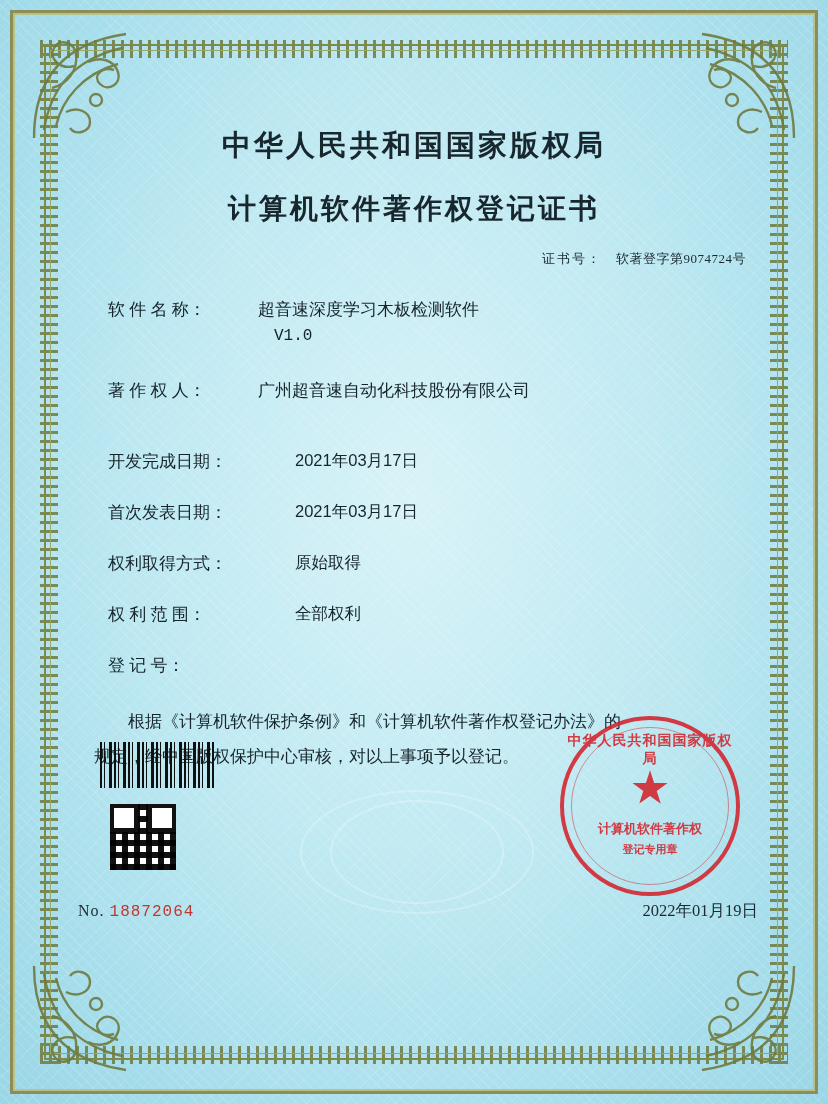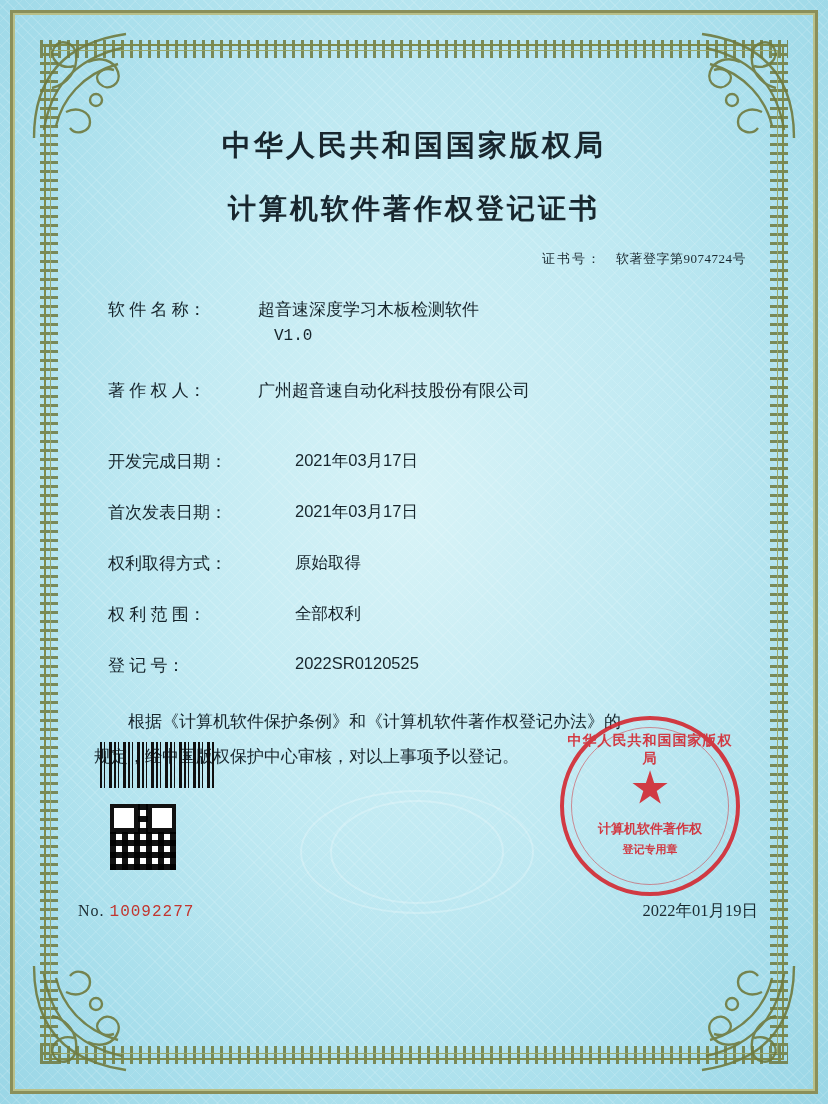--- a/index.html
+++ b/index.html
@@ -342,21 +342,20 @@
       <div class="field">
         <div class="label">权利取得方式：</div>
         <div class="value">原始取得</div>
       </div>
       <div class="field">
         <div class="label">权 利 范 围：</div>
         <div class="value">全部权利</div>
       </div>
       <div class="field">
         <div class="label">登  记  号：</div>
-        <div class="value">2022SR0120525</div>
       </div>
     </div>
 
     <div class="para">
       <div><span class="indent"></span><span>根据《计算机软件保护条例》和《计算机软件著作权登记办法》的</span></div>
       <div><span>规定，经中国版权保护中心审核，对以上事项予以登记。</span></div>
     </div>
   </div>
 
   <div class="codes">
@@ -368,17 +367,17 @@
     <div class="seal-ring"></div>
     <div class="arc">中华人民共和国国家版权局</div>
     <div class="star">★</div>
     <div class="l1">计算机软件著作权</div>
     <div class="l2">登记专用章</div>
   </div>
 
   <div class="footer">
     <div class="serial">
       <span>No.</span>
-      <span class="num">10092277</span>
+      <span class="num">18872064</span>
     </div>
     <div class="date">2022年01月19日</div>
   </div>
 </div>
 
 </body></html>

